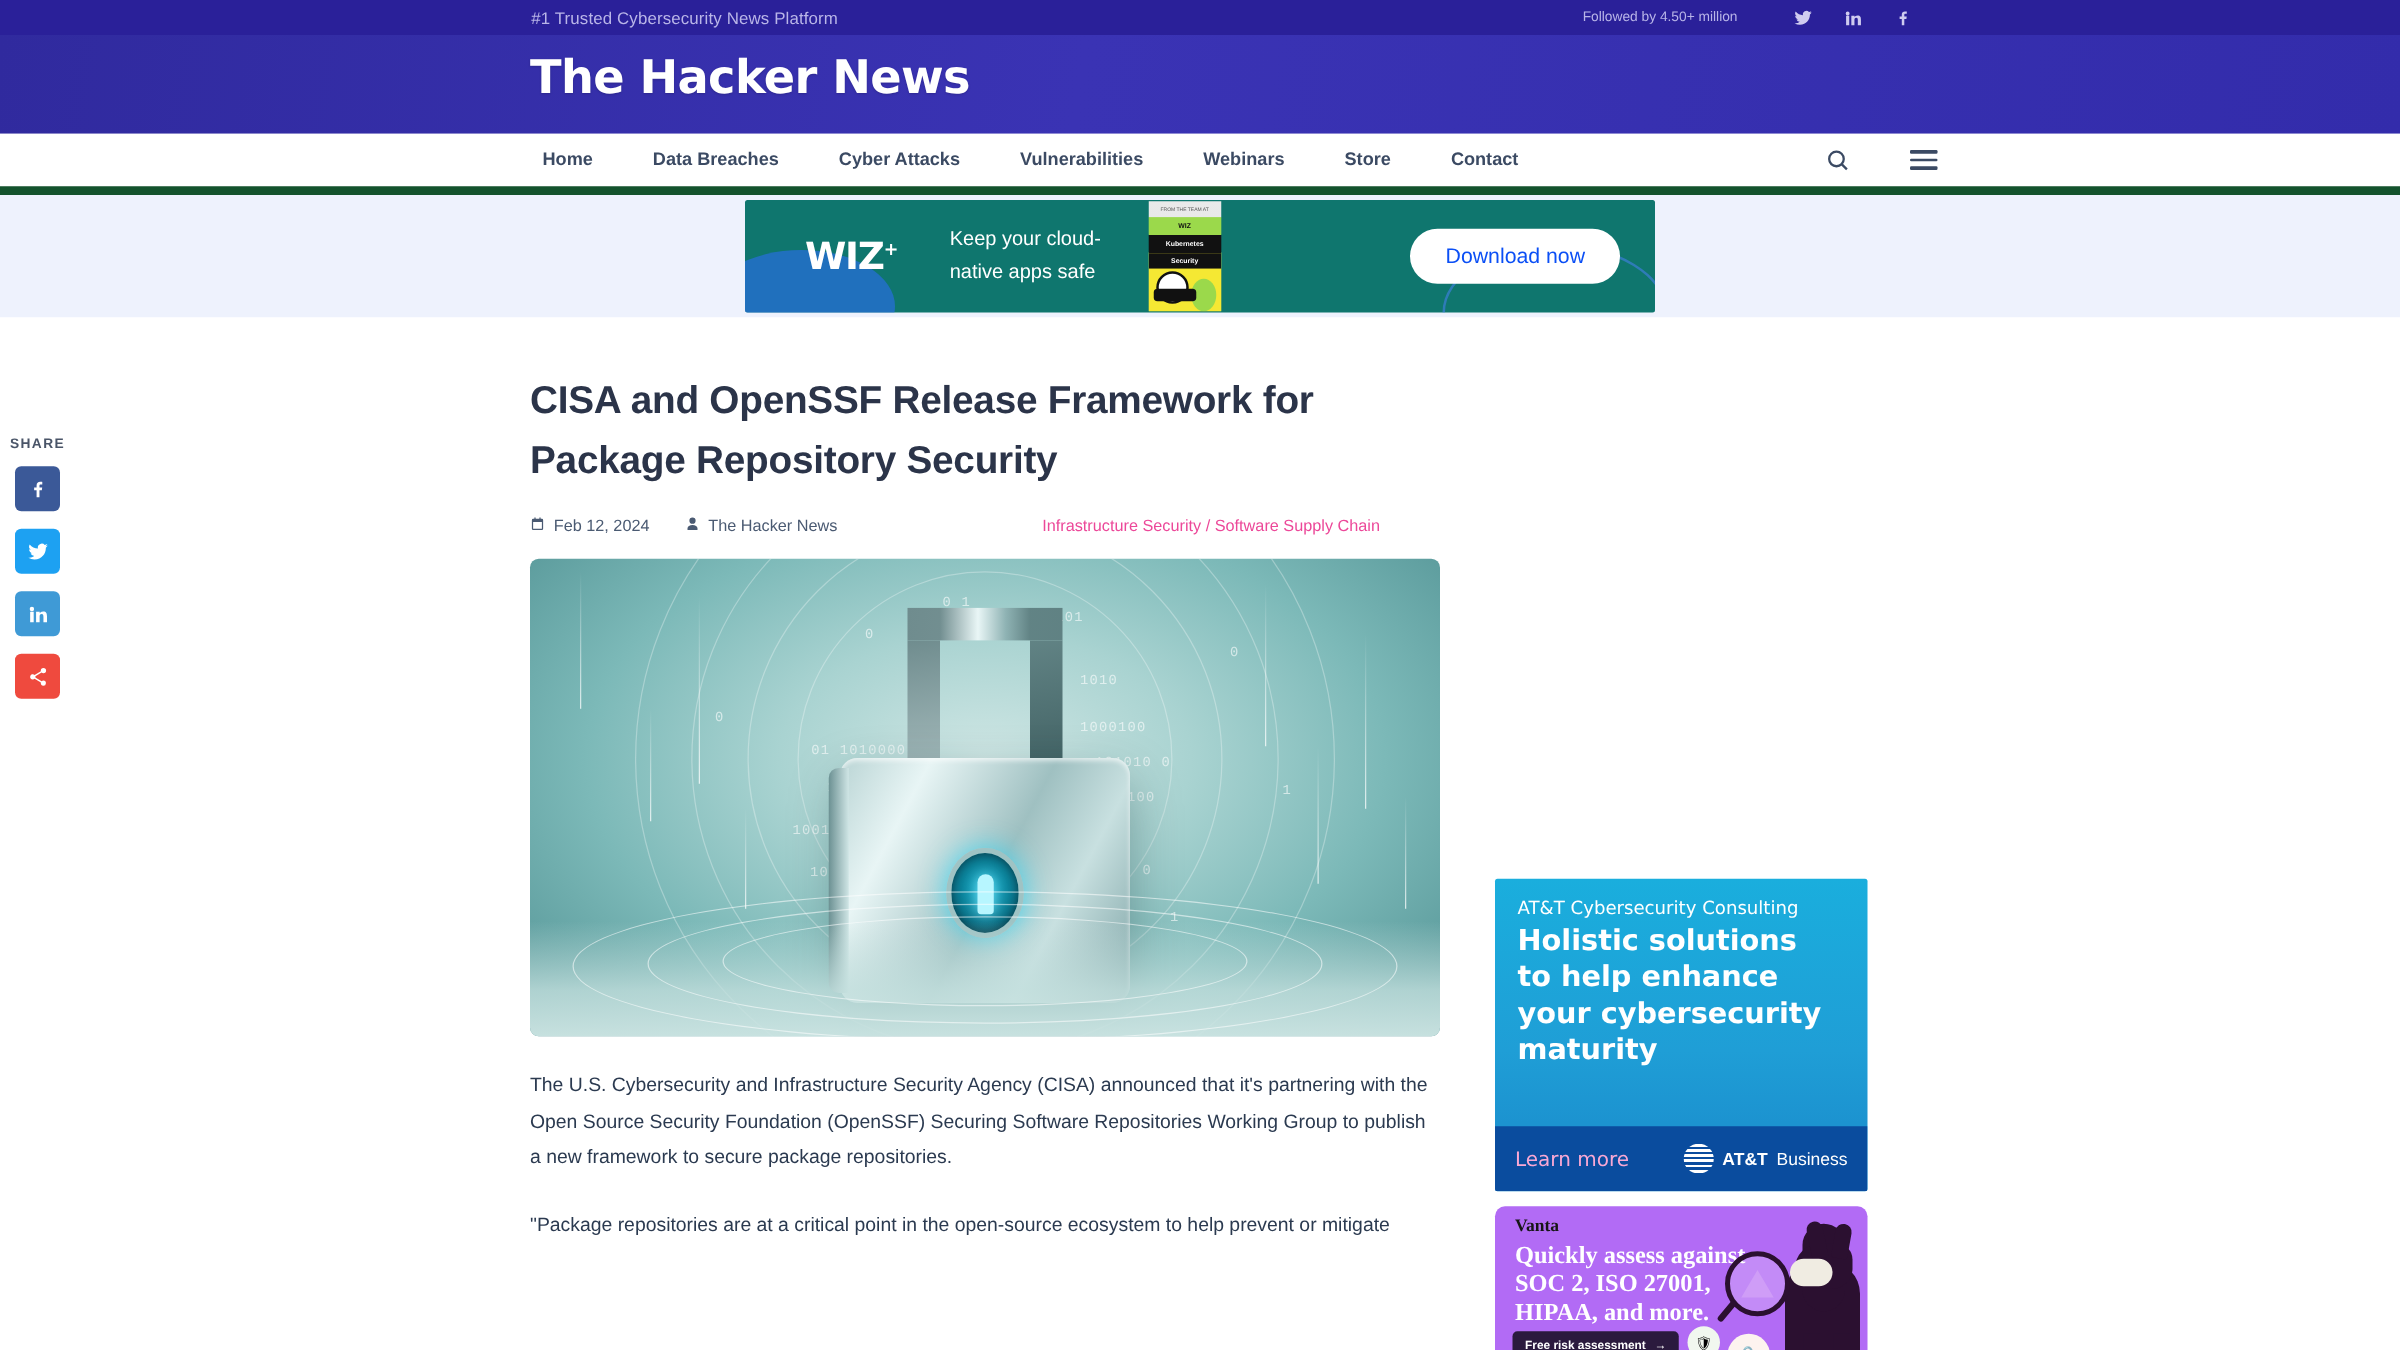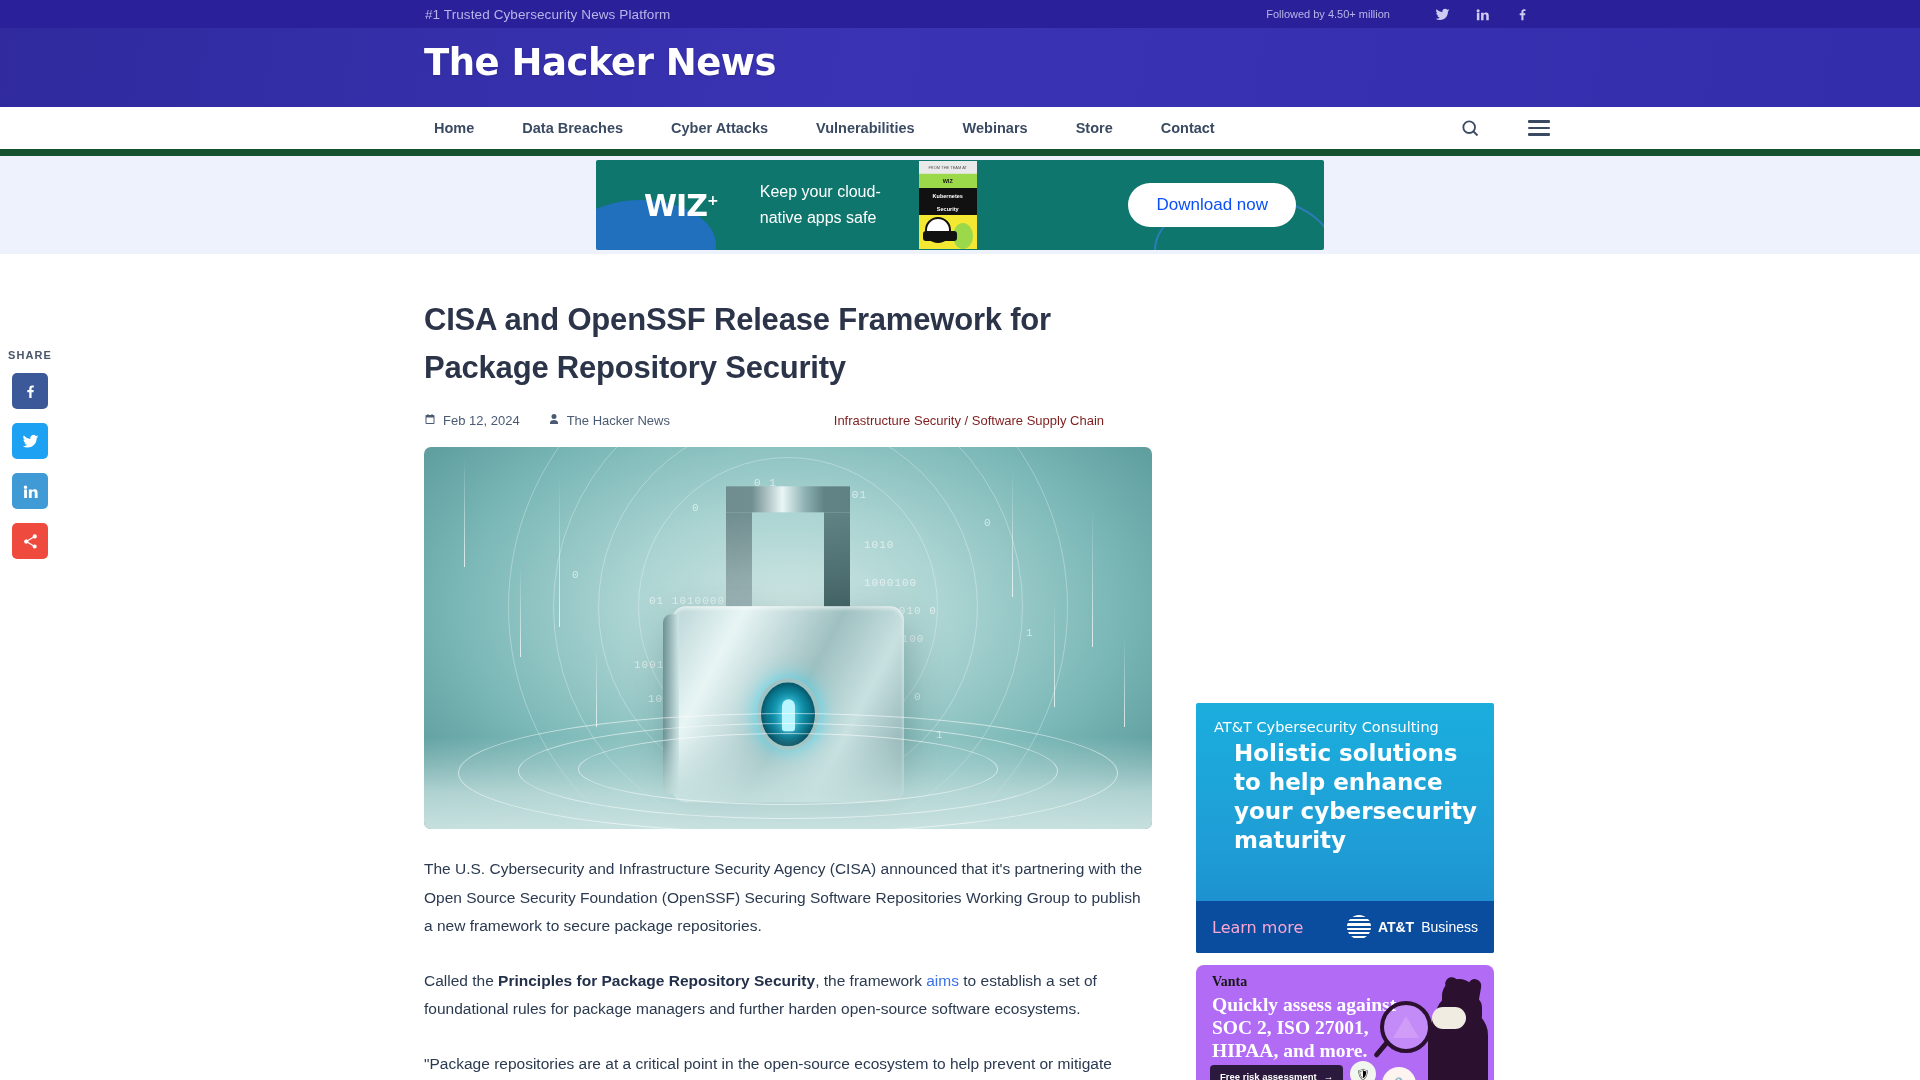--- a/index.html
+++ b/index.html
@@ -244,21 +244,21 @@
     color: #4a5a72;
     position: relative;
     height: 20px;
   }
   .meta-item { display: flex; align-items: center; gap: 7px; margin-right: 28px; }
   .meta-item svg { width: 12px; height: 12px; fill: #4a5a72; }
   .meta-cats {
     position: absolute;
     right: 48px;
     font-size: 13px;
-    color: #7f1d1d;
+    color: #ec4899;
   }
   .feature-img {
     margin-top: 17px;
     width: 728px; height: 382px;
     border-radius: 7px;
     overflow: hidden;
     position: relative;
     background: radial-gradient(ellipse at 50% 42%, #cfe6e4 0%, #a9d3d1 32%, #7cb9b8 62%, #4e8f91 100%);
   }
   .fi-rings { position: absolute; inset: 0; }
@@ -364,21 +364,20 @@
     font-weight: 400;
     font-family: "DejaVu Sans", sans-serif;
   }
   .att-h {
     padding: 4px 16px 0 18px;
     color: #fff;
     font-size: 23px;
     line-height: 29px;
     font-weight: 700;
     font-family: "DejaVu Sans", sans-serif;
-    margin-left: 20px;
   }
   .att-foot {
     position: absolute;
     left: 0; right: 0; bottom: 0;
     height: 52px;
     background: #0a4c9e;
     display: flex; align-items: center; justify-content: space-between;
     padding: 0 16px;
   }
   .att-learn { color: #f9a8d4; font-size: 16px; font-family: "DejaVu Sans", sans-serif; }
@@ -628,23 +627,20 @@
       <div class="fi-floor"></div>
       <div class="fi-ellipse" style="width:420px;height:72px"></div>
       <div class="fi-ellipse" style="width:540px;height:96px;bottom:10px"></div>
       <div class="fi-ellipse" style="width:660px;height:120px;bottom:-4px"></div>
     </div>
 
     <p class="para">
       <span>The U.S. Cybersecurity and Infrastructure Security Agency (CISA) announced that it's partnering with the Open Source Security Foundation (OpenSSF) Securing Software Repositories Working Group to publish a new framework to secure package repositories.</span>
     </p>
     <p class="para">
-      <span>Called the </span><b>Principles for Package Repository Security</b><span>, the framework </span><a>aims</a><span> to establish a set of foundational rules for package managers and further harden open-source software ecosystems.</span>
-    </p>
-    <p class="para">
       <span>"Package repositories are at a critical point in the open-source ecosystem to help prevent or mitigate</span>
     </p>
   </div>
 
   <div class="sidebar">
 
     <div class="att-ad">
       <div class="att-k">AT&amp;T Cybersecurity Consulting</div>
       <div class="att-h">
         <div>Holistic solutions</div>

